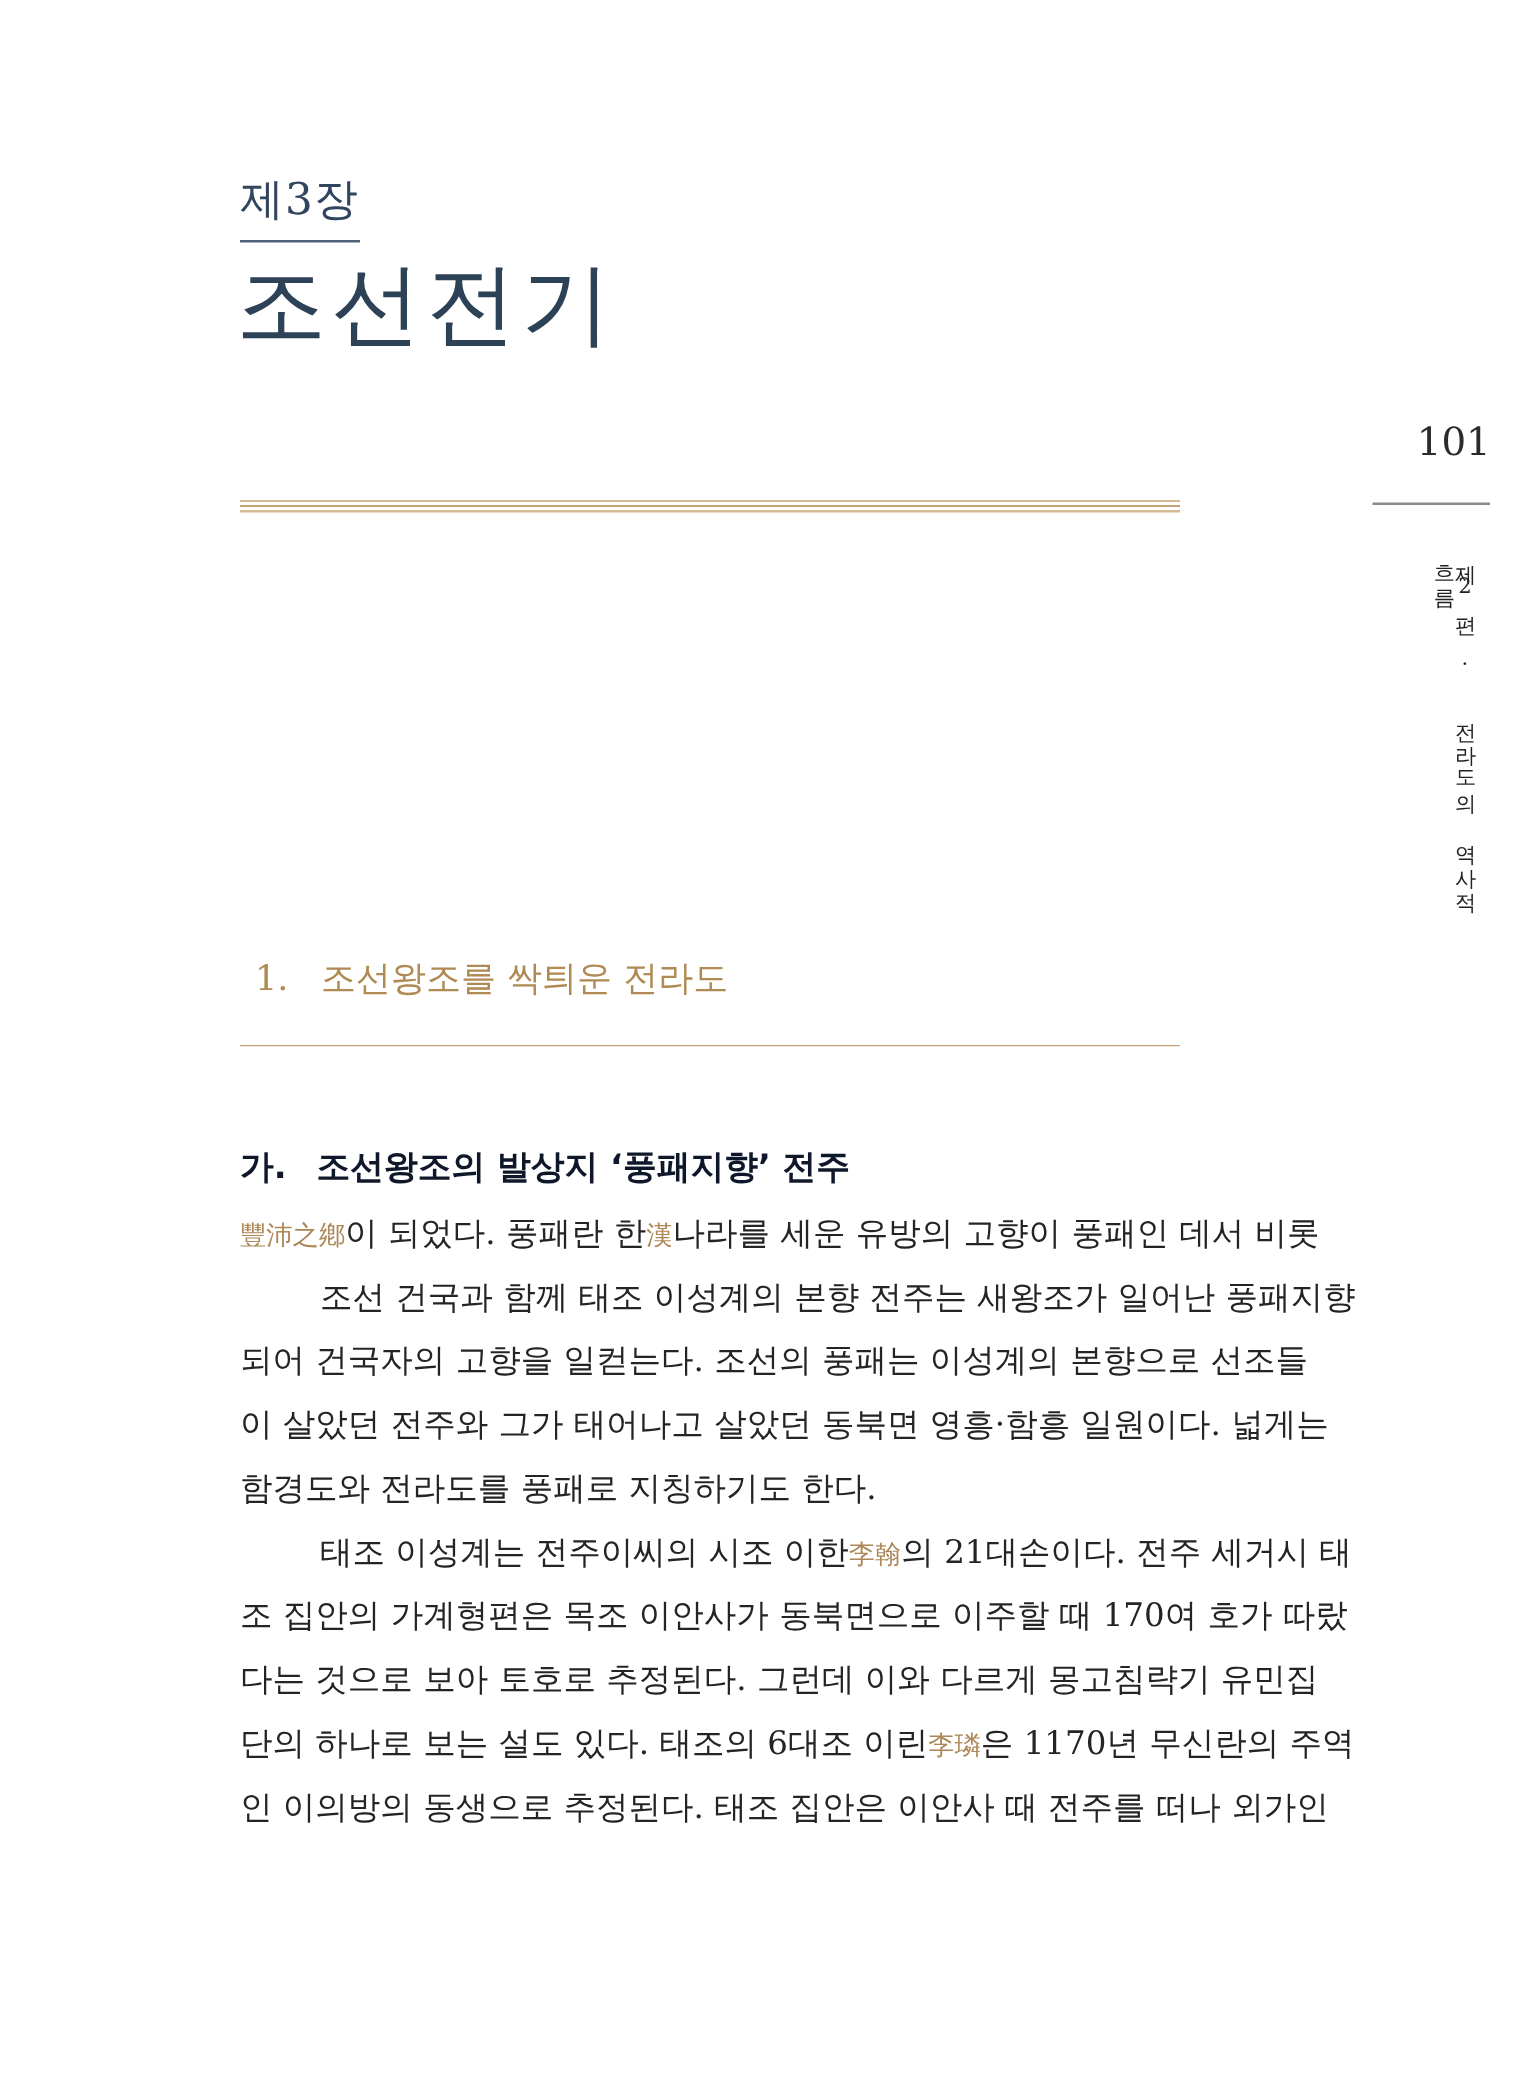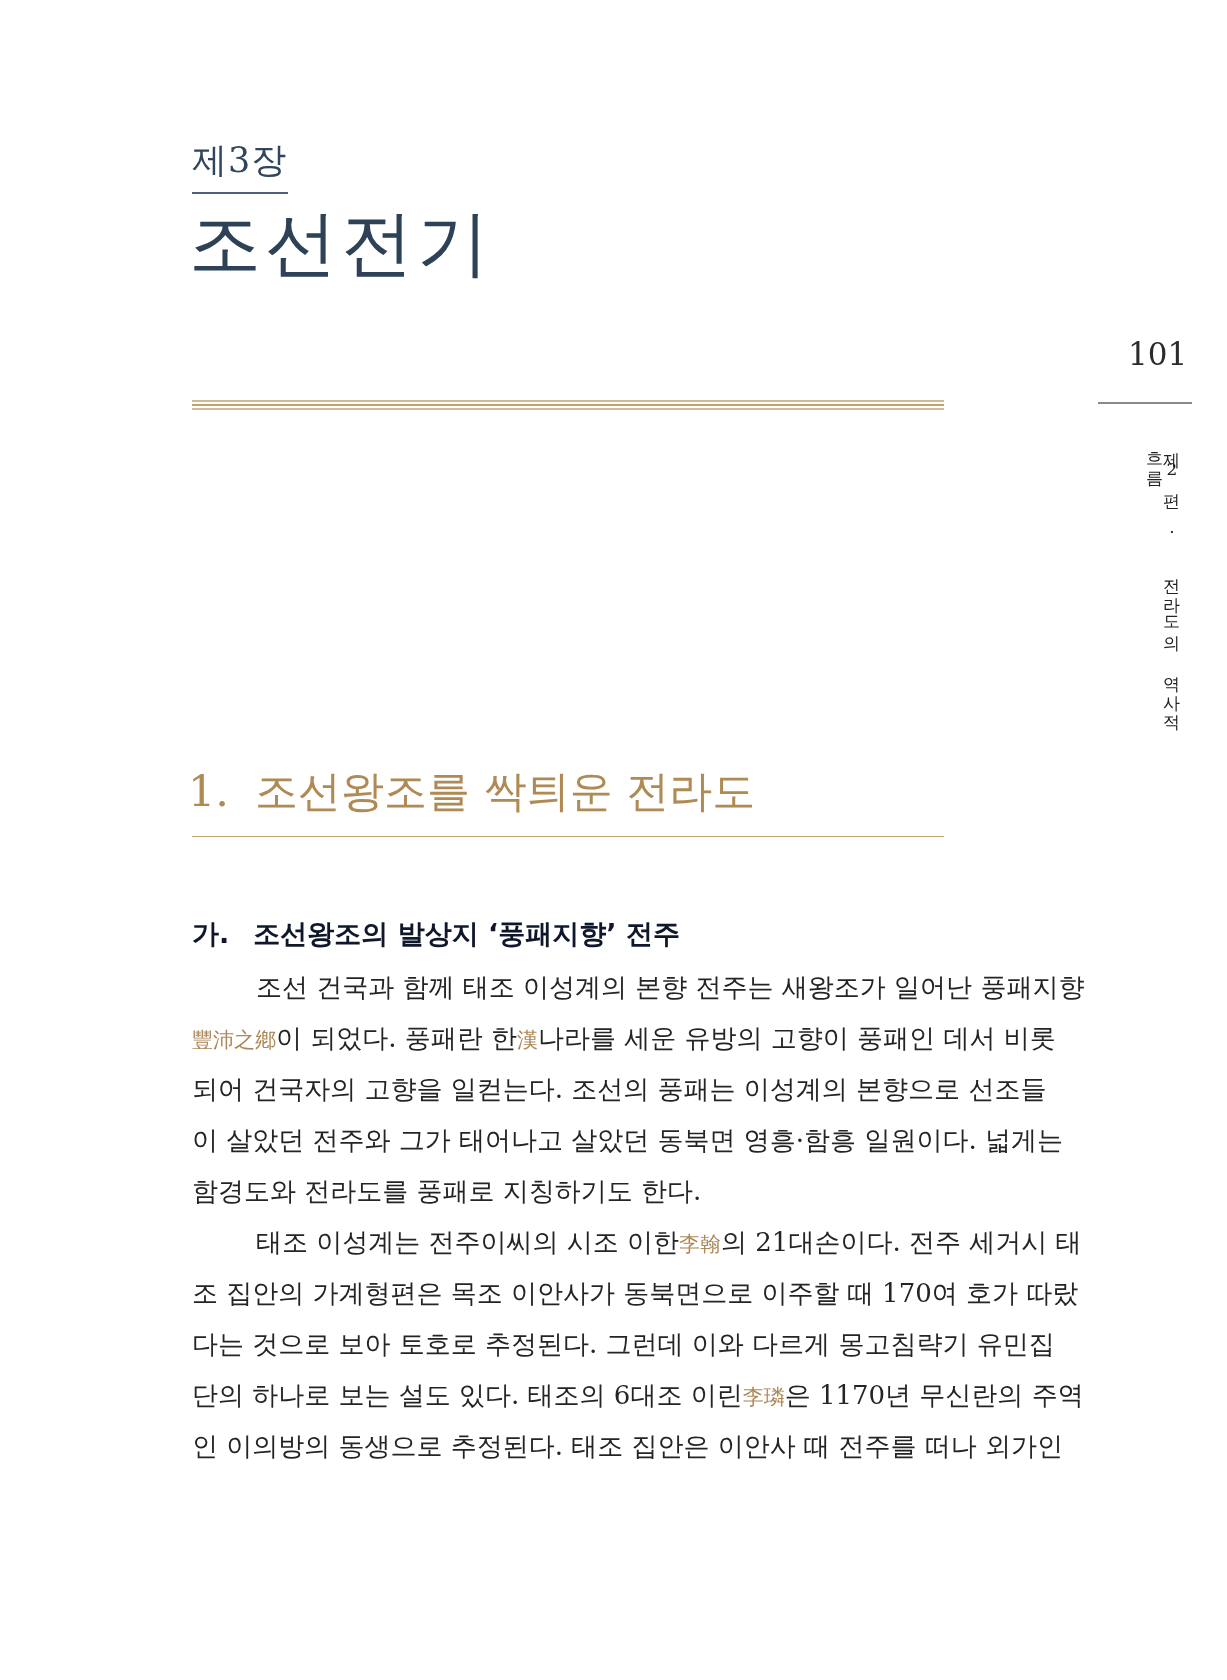--- a/index.html
+++ b/index.html
@@ -43,20 +43,21 @@
     color: #2e4257;
     line-height: 1.25;
   }
 
   
   .page-number {
     position: absolute;
     left: 1128px;
     top: 336px;
     width: 70px;
+    text-align: center;
     font-size: 31px;
     color: #2b2b2b;
   }
   .header-rule-tan {
     position: absolute;
     left: 192px;
     top: 400px;
     width: 752px;
     height: 10px;
     background: linear-gradient(to bottom,
@@ -85,23 +86,23 @@
     text-orientation: upright;
     font-size: 17px;
     letter-spacing: 2px;
     color: #222222;
     line-height: 1;
   }
 
   
   .section-heading {
     position: absolute;
-    left: 188px;
+    left: 204px;
     top: 766px;
-    font-size: 43px;
+    font-size: 28px;
     color: #b08a54;
     line-height: 1.2;
     white-space: nowrap;
   }
   .section-heading .section-number {
     margin-right: 26px;
   }
   .section-underline {
     position: absolute;
     left: 192px;
@@ -172,22 +173,22 @@
     <span class="section-number">1.</span><span>조선왕조를 싹틔운 전라도</span>
   </div>
 
   <div class="section-underline"></div>
 
   <div class="subsection-heading">
     <span class="subsection-number">가.</span><span>조선왕조의 발상지 ‘풍패지향’ 전주</span>
   </div>
 
   <div class="body-text">
+      <div class="body-line"><span class="hanja">豐沛之鄕</span><span>이 되었다. 풍패란 한</span><span class="hanja">漢</span><span>나라를 세운 유방의 고향이 풍패인 데서 비롯</span></div>
       <div class="body-line first"><span>조선 건국과 함께 태조 이성계의 본향 전주는 새왕조가 일어난 풍패지향</span></div>
-      <div class="body-line"><span class="hanja">豐沛之鄕</span><span>이 되었다. 풍패란 한</span><span class="hanja">漢</span><span>나라를 세운 유방의 고향이 풍패인 데서 비롯</span></div>
       <div class="body-line"><span>되어 건국자의 고향을 일컫는다.  조선의 풍패는 이성계의 본향으로 선조들</span></div>
       <div class="body-line"><span>이 살았던 전주와 그가 태어나고 살았던 동북면 영흥·함흥 일원이다. 넓게는</span></div>
       <div class="body-line"><span>함경도와 전라도를 풍패로 지칭하기도 한다.</span></div>
       <div class="body-line first"><span>태조 이성계는 전주이씨의 시조 이한</span><span class="hanja">李翰</span><span>의 21대손이다. 전주 세거시 태</span></div>
       <div class="body-line"><span>조 집안의 가계형편은 목조 이안사가 동북면으로 이주할 때 170여 호가 따랐</span></div>
       <div class="body-line"><span>다는 것으로 보아 토호로 추정된다. 그런데 이와 다르게 몽고침략기 유민집</span></div>
       <div class="body-line"><span>단의 하나로 보는 설도 있다. 태조의 6대조 이린</span><span class="hanja">李璘</span><span>은 1170년 무신란의 주역</span></div>
       <div class="body-line"><span>인 이의방의 동생으로 추정된다. 태조 집안은 이안사 때 전주를 떠나 외가인</span></div>
     </div>
 

